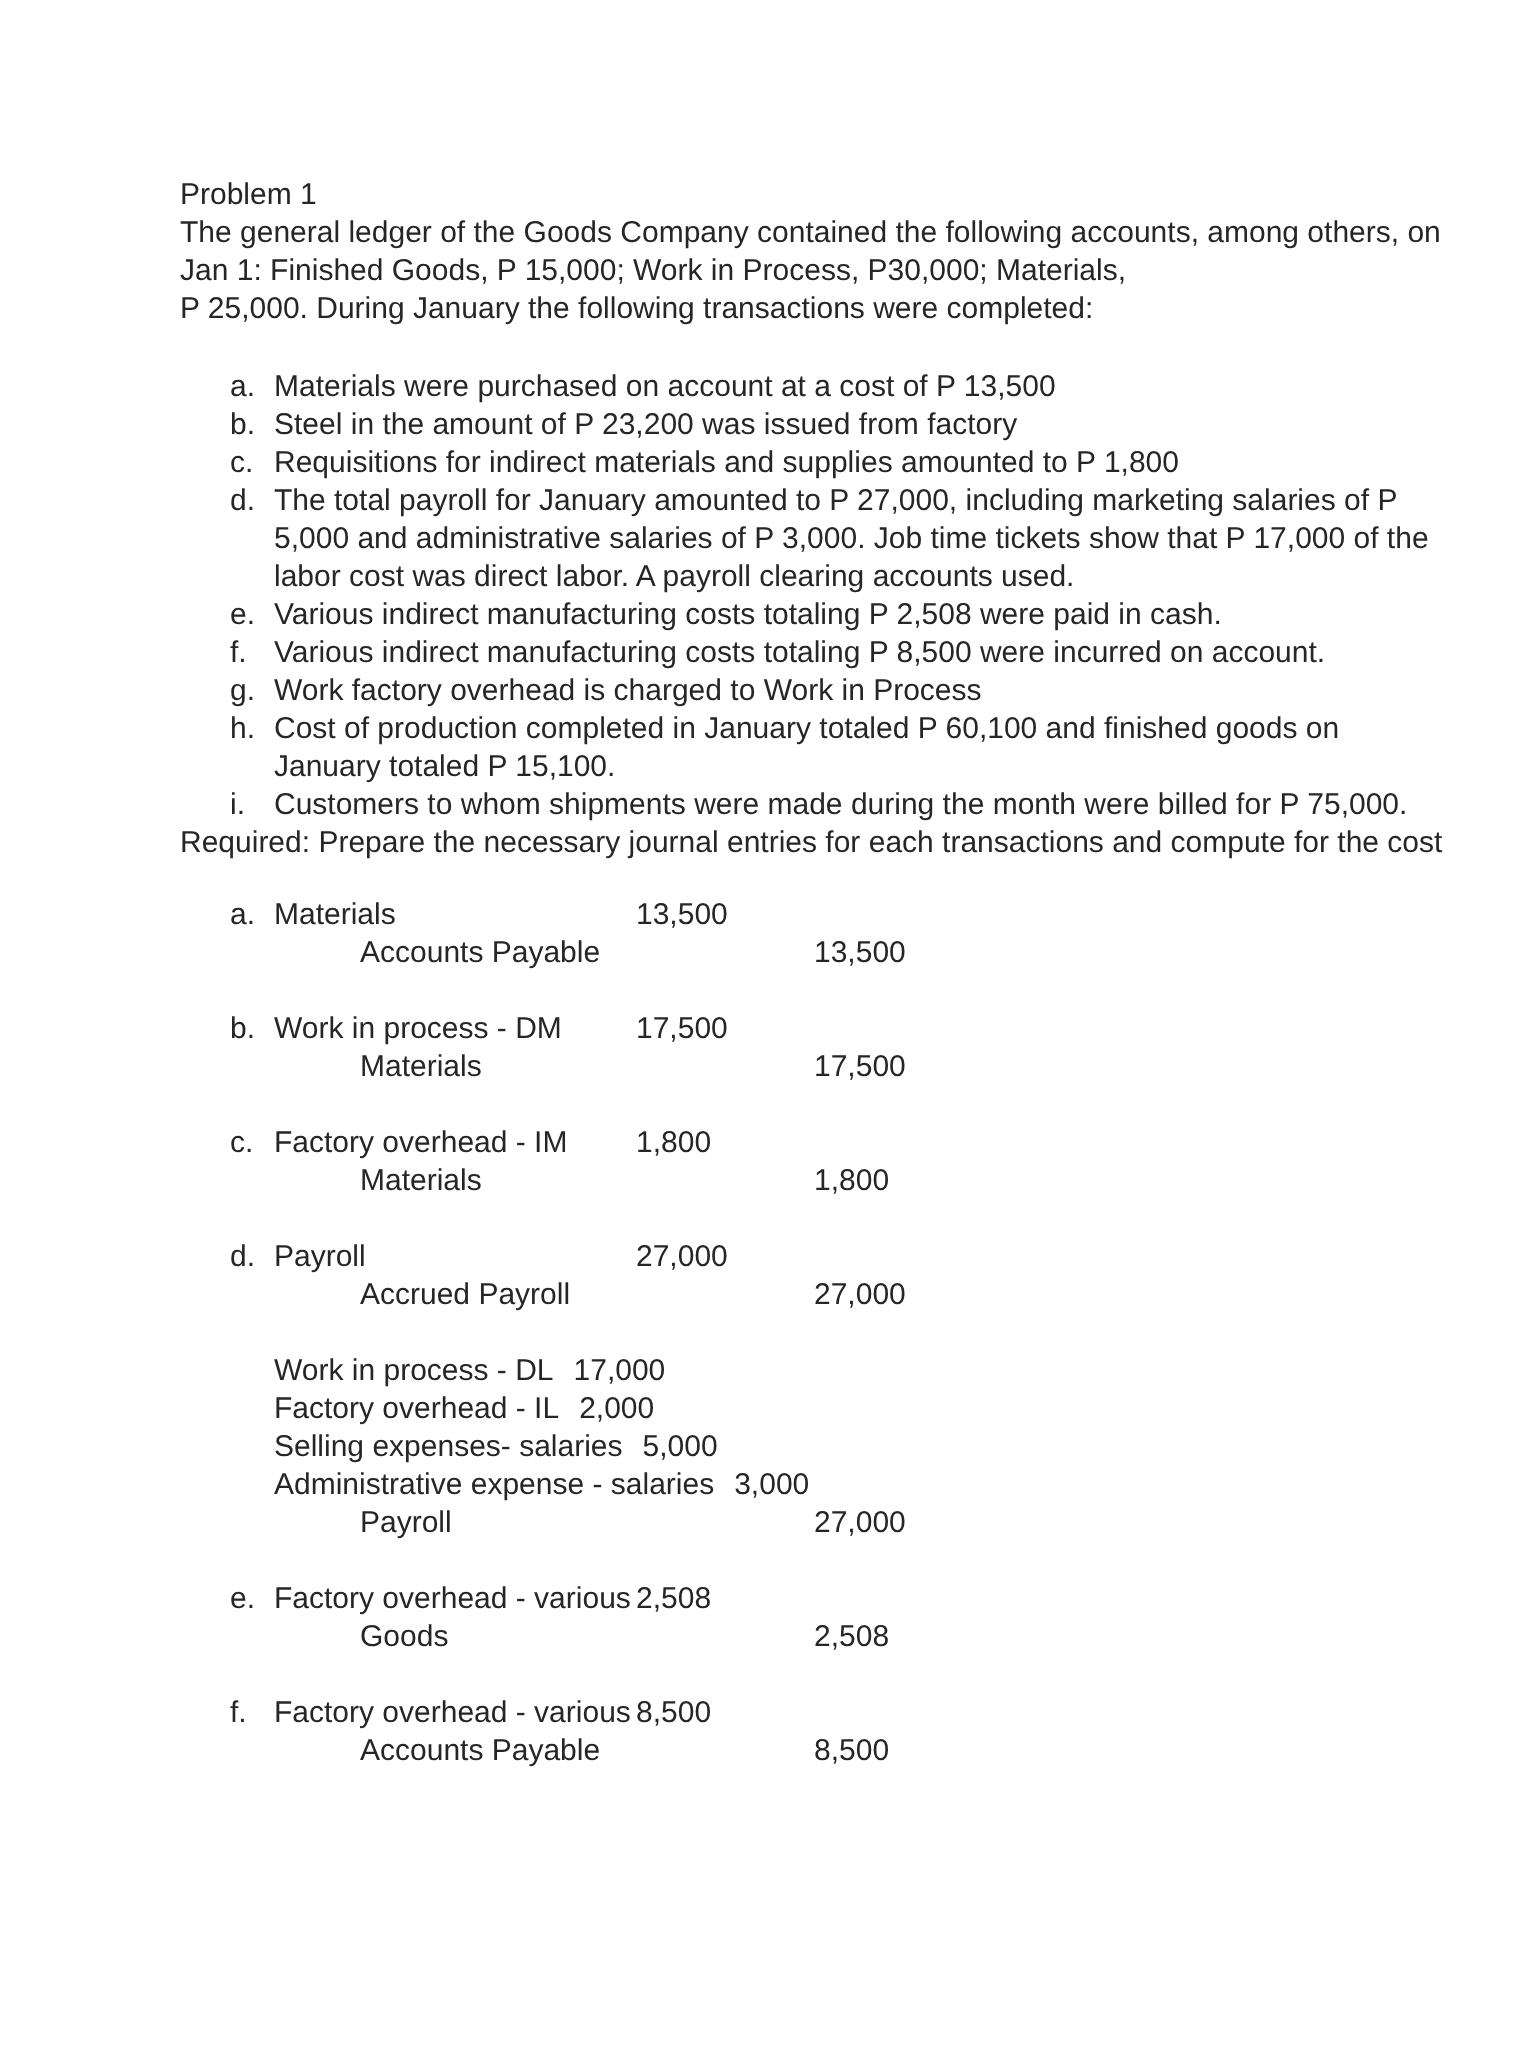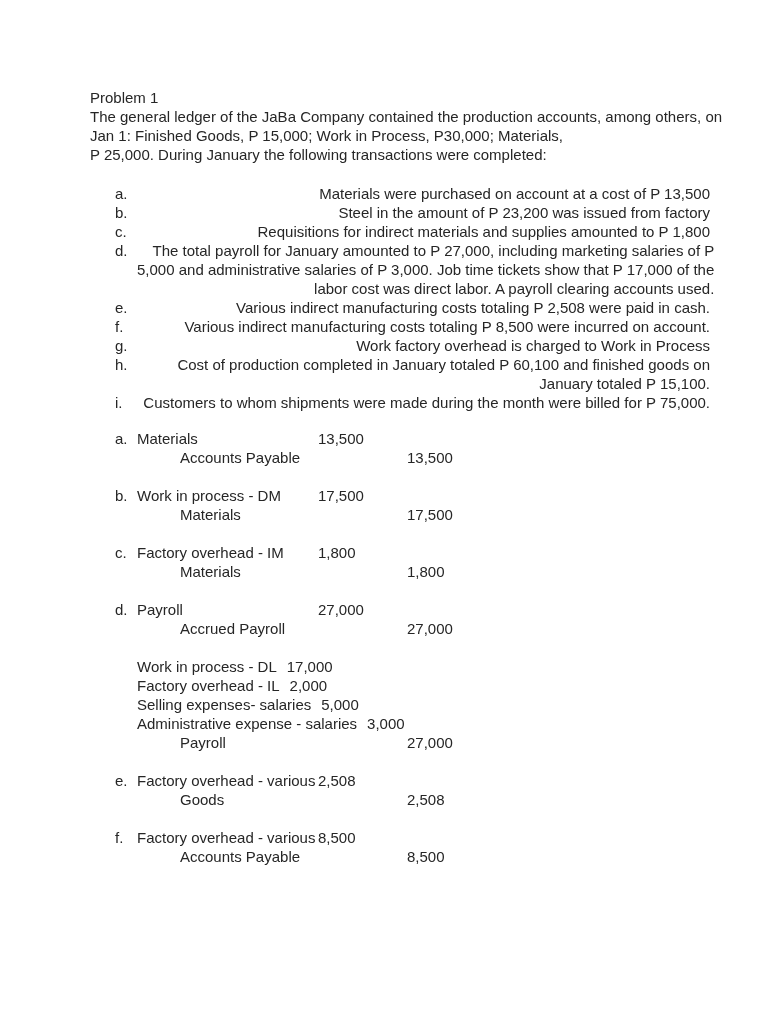--- a/index.html
+++ b/index.html
@@ -32,21 +32,20 @@
     display: flex;
   }
   .t-letter {
     flex: none;
     width: 22px;
     height: 19px;
     line-height: 19px;
   }
   .t-lines {
     flex: 1;
-    text-align: right;
   }
   
   .required-block {
     margin: 0;
   }
   
   .journal {
     margin: 17px 0 0 25px;
   }
   .j-entry {
@@ -69,21 +68,21 @@
   .amt-credit  { position: absolute; left: 292px; top: 0; }
   .amt-inline  { margin-left: 10px; text-align: right; }
   .j-spacer    { height: 19px; }
 </style>
 </head>
 <body>
 
 <div class="page">
   <div class="line">Problem 1</div>
   <div id="intro">
-      <div class="line">The general ledger of the JaBa Company contained the production accounts, among others, on</div>
+      <div class="line">The general ledger of the Goods Company contained the following accounts, among others, on</div>
       <div class="line">Jan 1: Finished Goods, P 15,000; Work in Process, P30,000; Materials,</div>
       <div class="line">P 25,000. During January the following transactions were completed:</div>
     </div>
   <div id="transactions" class="t-list">
       <div class="t-item">
         <span class="t-letter">a.</span>
         <div class="t-lines">
           <div class="line">Materials were purchased on account at a cost of P 13,500</div>
         </div>
       </div>
@@ -133,20 +132,21 @@
         </div>
       </div>
       <div class="t-item">
         <span class="t-letter">i.</span>
         <div class="t-lines">
           <div class="line">Customers to whom shipments were made during the month were billed for P 75,000.</div>
         </div>
       </div>
     </div>
   <div id="required" class="required-block">
+      <div class="line">Required: Prepare the necessary journal entries for each transactions and compute for the cost</div>
     </div>
   <div id="journal" class="journal">
       <div class="j-entry">
         <div class="j-row"><span class="j-letter">a.</span><span class="acct-debit">Materials</span><span class="amt-debit">13,500</span></div>
         <div class="j-row"><span class="acct-credit">Accounts Payable</span><span class="amt-credit">13,500</span></div>
       </div>
       <div class="j-entry">
         <div class="j-row"><span class="j-letter">b.</span><span class="acct-debit">Work in process - DM</span><span class="amt-debit">17,500</span></div>
         <div class="j-row"><span class="acct-credit">Materials</span><span class="amt-credit">17,500</span></div>
       </div>

